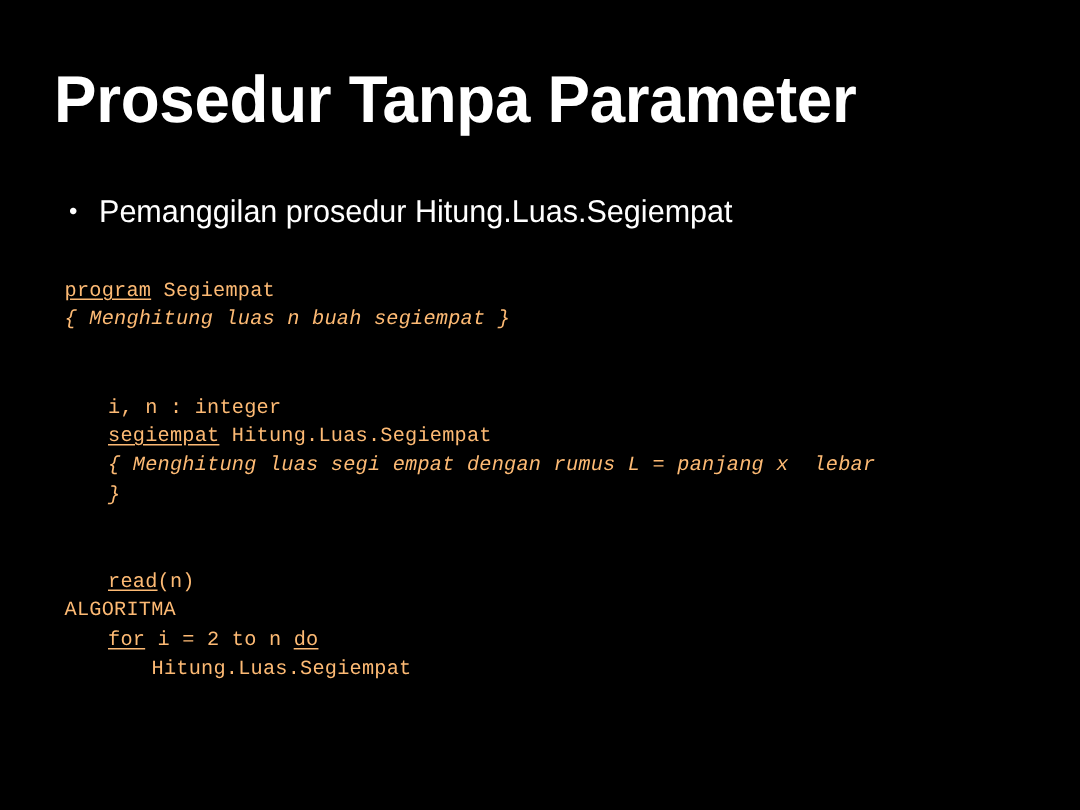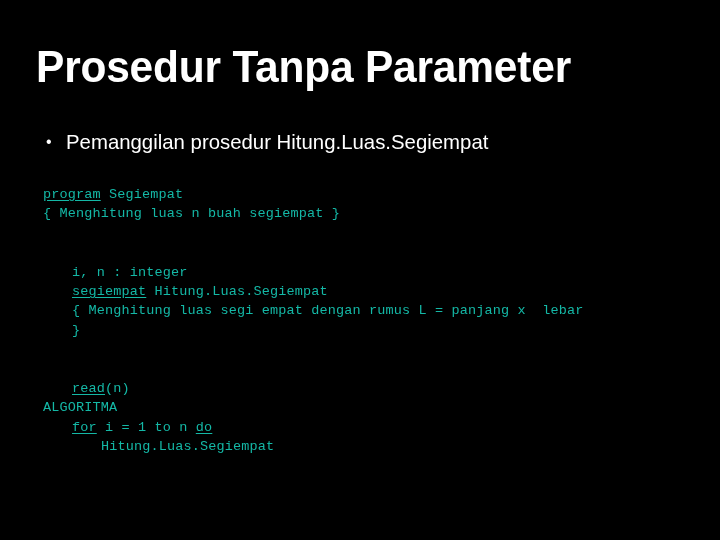--- a/index.html
+++ b/index.html
@@ -66,35 +66,36 @@
 
   
   #code-block {
     position: absolute;
     left: 43px;
     top: 185px;
     width: 670px;
     font-family: "Liberation Mono", "DejaVu Sans Mono", monospace;
     font-size: 13.5px;
     line-height: 19.4px;
-    color: #14b8a6;
+    color: #fdba74;
     letter-spacing: 0.15px;
   }
   .code-line {
     white-space: pre;
     min-height: 19.4px;
   }
   .code-line.blank {
     height: 19.4px;
   }
   .kw {
     text-decoration: underline;
     text-underline-offset: 2px;
   }
   .cmt {
+    font-style: italic;
   }
   .ind1 { padding-left: 0px; }
   .ind2 { padding-left: 29px; }
   .ind3 { padding-left: 58px; }
 </style>
 </head>
 <body>
 
 <div id="slide">
 
@@ -113,17 +114,17 @@
       <div class="code-line ind1 blank">&nbsp;</div>
       <div class="code-line ind1 blank">&nbsp;</div>
       <div class="code-line ind2"><span>i, n : integer</span></div>
       <div class="code-line ind2"><span class="kw">segiempat</span><span> Hitung.Luas.Segiempat</span></div>
       <div class="code-line ind2"><span class="cmt">{ Menghitung luas segi empat dengan rumus L = panjang x  lebar</span></div>
       <div class="code-line ind2"><span class="cmt">}</span></div>
       <div class="code-line ind1 blank">&nbsp;</div>
       <div class="code-line ind1 blank">&nbsp;</div>
       <div class="code-line ind2"><span class="kw">read</span><span>(n)</span></div>
       <div class="code-line ind1"><span>ALGORITMA</span></div>
-      <div class="code-line ind2"><span class="kw">for</span><span> i = 1 to n </span><span class="kw">do</span></div>
+      <div class="code-line ind2"><span class="kw">for</span><span> i = 2 to n </span><span class="kw">do</span></div>
       <div class="code-line ind3"><span>Hitung.Luas.Segiempat</span></div>
     </div>
 
 </div>
 
 </body></html>

